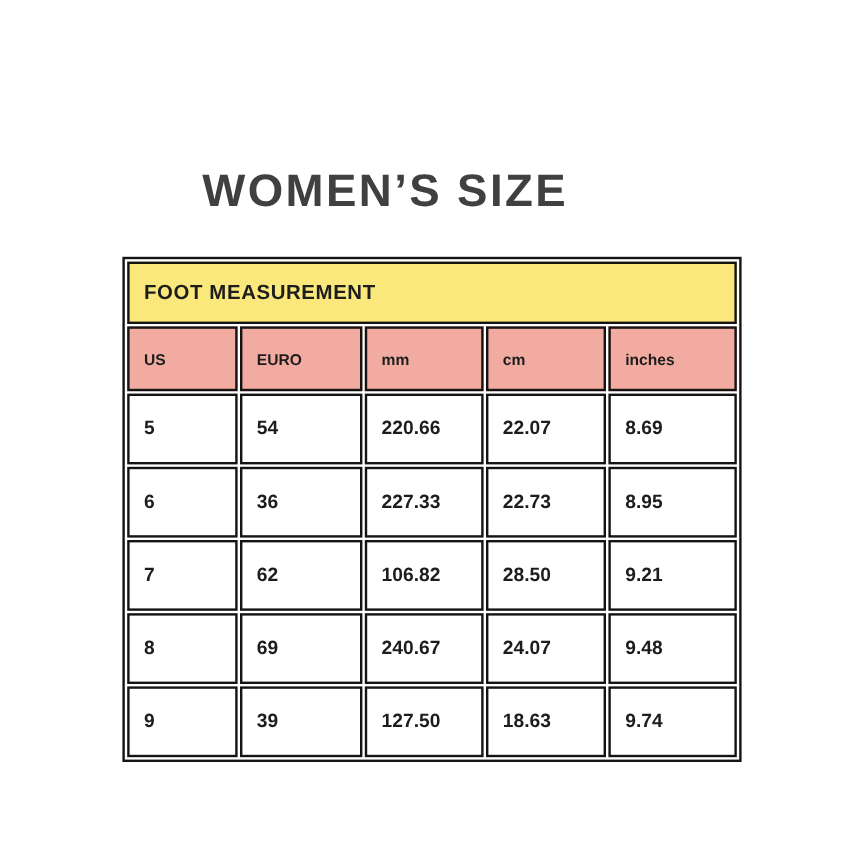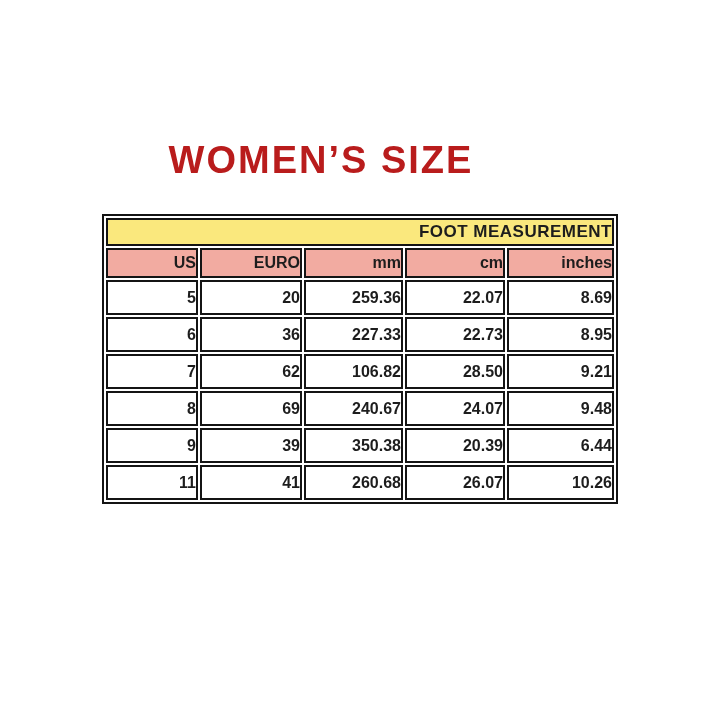--- a/index.html
+++ b/index.html
@@ -12,40 +12,40 @@
   html,body{margin:0;padding:0;}
   body{
     width:720px;height:720px;background:var(--bg);
     font-family:"Liberation Sans", sans-serif;
     overflow:hidden;
   }
   .canvas{position:relative;width:720px;height:720px;background:var(--bg);}
   .title{
     position:absolute;top:139px;left:0;width:642px;margin:0;
     text-align:center;font-size:38px;font-weight:700;
-    letter-spacing:2px;color:#b91c1c;
+    letter-spacing:2px;color:#404040;
   }
   table.size-table{
     position:absolute;left:102px;top:214px;width:516px;
     border-collapse:separate;border-spacing:2px;
     border:2px solid var(--border);background:var(--bg);
     table-layout:fixed;
   }
   .size-table th,.size-table td{
     border:2px solid var(--border);
-    text-align:right;vertical-align:middle;
+    text-align:left;vertical-align:middle;
     color:var(--text);font-weight:700;
-    padding:0;
+    padding:12px;
   }
   .measure-header{
     background:var(--yellow);height:24px;
     font-size:17px;letter-spacing:.5px;
   }
   tr.col-headers th{
-    background:var(--pink);height:26px;font-size:16px;
+    background:var(--pink);height:26px;font-size:13px;
   }
   tbody td{height:31px;font-size:16px;background:var(--bg);}
   col.c-us{width:18.4%;} col.c-euro{width:20.4%;}
   col.c-mm{width:19.8%;} col.c-cm{width:20%;} col.c-inches{width:21.4%;}
 </style>
 </head>
 <body>
 
 <div class="canvas">
   <h1 class="title">WOMEN’S SIZE</h1>
@@ -66,22 +66,22 @@
           <th>US</th>
           <th>EURO</th>
           <th>mm</th>
           <th>cm</th>
           <th>inches</th>
         </tr>
     </thead>
     <tbody id="table-body">
         <tr>
           <td>5</td>
-          <td>20</td>
-          <td>259.36</td>
+          <td>54</td>
+          <td>220.66</td>
           <td>22.07</td>
           <td>8.69</td>
         </tr>
         <tr>
           <td>6</td>
           <td>36</td>
           <td>227.33</td>
           <td>22.73</td>
           <td>8.95</td>
         </tr>
@@ -95,26 +95,19 @@
         <tr>
           <td>8</td>
           <td>69</td>
           <td>240.67</td>
           <td>24.07</td>
           <td>9.48</td>
         </tr>
         <tr>
           <td>9</td>
           <td>39</td>
-          <td>350.38</td>
-          <td>20.39</td>
-          <td>6.44</td>
-        </tr>
-        <tr>
-          <td>11</td>
-          <td>41</td>
-          <td>260.68</td>
-          <td>26.07</td>
-          <td>10.26</td>
+          <td>127.50</td>
+          <td>18.63</td>
+          <td>9.74</td>
         </tr>
       </tbody>
   </table>
 </div>
 
 </body></html>

